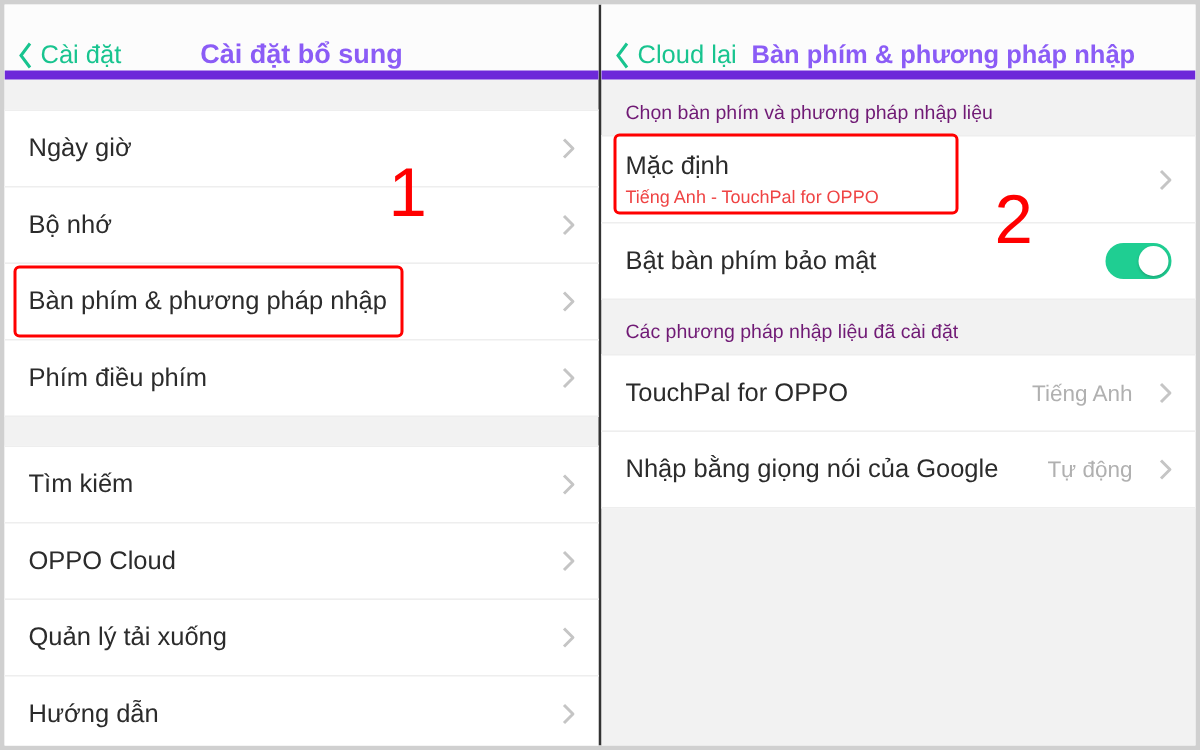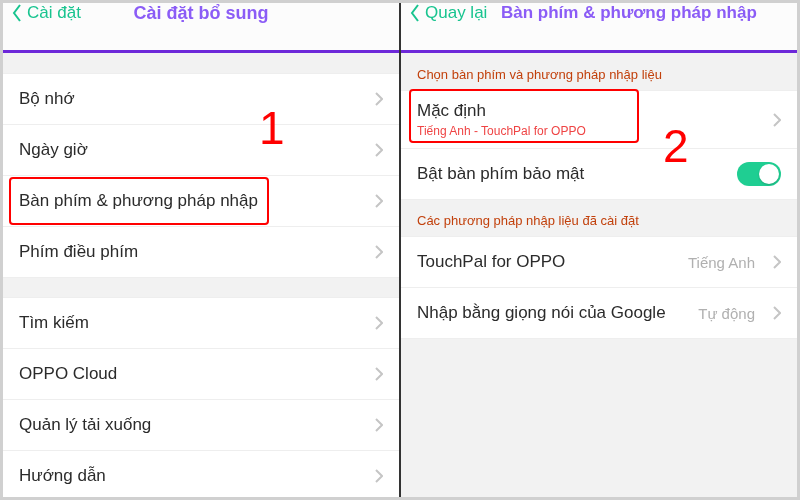--- a/index.html
+++ b/index.html
@@ -15,23 +15,23 @@
     height: 100%;
     background: #f2f2f2;
     position: relative;
   }
   .screen-left { width: 398px; border-right: 2px solid #333; }
   .screen-right { flex: 1; }
 
   .header {
     height: 50px;
     background: #fcfcfc;
-    border-bottom: 3px solid #6d28d9;
-    display: flex;
-    align-items: flex-start;
+    border-bottom: 6px solid #6d28d9;
+    display: flex;
+    align-items: flex-end;
     padding: 0 8px;
     position: relative;
   }
   .back {
     display: flex;
     align-items: center;
     color: #18c48f;
     font-size: 17px;
     cursor: pointer;
   }
@@ -44,21 +44,21 @@
     font-weight: 600;
     color: #8b5cf6;
     white-space: nowrap;
   }
   .screen-right .header-title { left: 100px; transform: none; font-size: 17px; }
 
   .section-gap { height: 20px; }
   .section-header {
     padding: 14px 16px 8px;
     font-size: 13px;
-    color: #c2410c;
+    color: #701a75;
   }
   .row {
     background: #fff;
     border-top: 1px solid #eee;
     border-bottom: 1px solid #eee;
     padding: 0 16px;
     min-height: 52px;
     display: flex;
     align-items: center;
     justify-content: space-between;
@@ -107,27 +107,27 @@
           <path d="M9 2 L3 10 L9 18" stroke="#18c48f" stroke-width="2" fill="none"></path>
         </svg>
       <span>Cài đặt</span>
     </div>
     <div class="header-title">Cài đặt bổ sung</div>
   </div>
 
   <div class="section-gap"></div>
 
   <div class="row">
+    <span class="label">Ngày giờ</span>
+    <svg class="chevron" viewBox="0 0 8 14">
+        <path d="M1 1 L7 7 L1 13"></path>
+      </svg>
+  </div>
+  <div class="row">
     <span class="label">Bộ nhớ</span>
-    <svg class="chevron" viewBox="0 0 8 14">
-        <path d="M1 1 L7 7 L1 13"></path>
-      </svg>
-  </div>
-  <div class="row">
-    <span class="label">Ngày giờ</span>
     <svg class="chevron" viewBox="0 0 8 14">
         <path d="M1 1 L7 7 L1 13"></path>
       </svg>
   </div>
   <div class="row">
     <span class="label">Bàn phím &amp; phương pháp nhập</span>
     <svg class="chevron" viewBox="0 0 8 14">
         <path d="M1 1 L7 7 L1 13"></path>
       </svg>
   </div>
@@ -168,21 +168,21 @@
   <div class="highlight-box" style="left:6px; top:174px; width:260px; height:48px;"></div>
   <div class="annotation" style="left:256px; top:98px;">1</div>
 </div>
 
 <div class="screen screen-right">
   <div class="header">
     <div class="back">
       <svg viewBox="0 0 12 20">
           <path d="M9 2 L3 10 L9 18" stroke="#18c48f" stroke-width="2" fill="none"></path>
         </svg>
-      <span>Quay lại</span>
+      <span>Cloud lại</span>
     </div>
     <div class="header-title">Bàn phím &amp; phương pháp nhập</div>
   </div>
 
   <div class="section-header">Chọn bàn phím và phương pháp nhập liệu</div>
 
   <div class="row">
     <div class="stack">
       <span class="label">Mặc định</span>
       <span class="sub">Tiếng Anh - TouchPal for OPPO</span>

